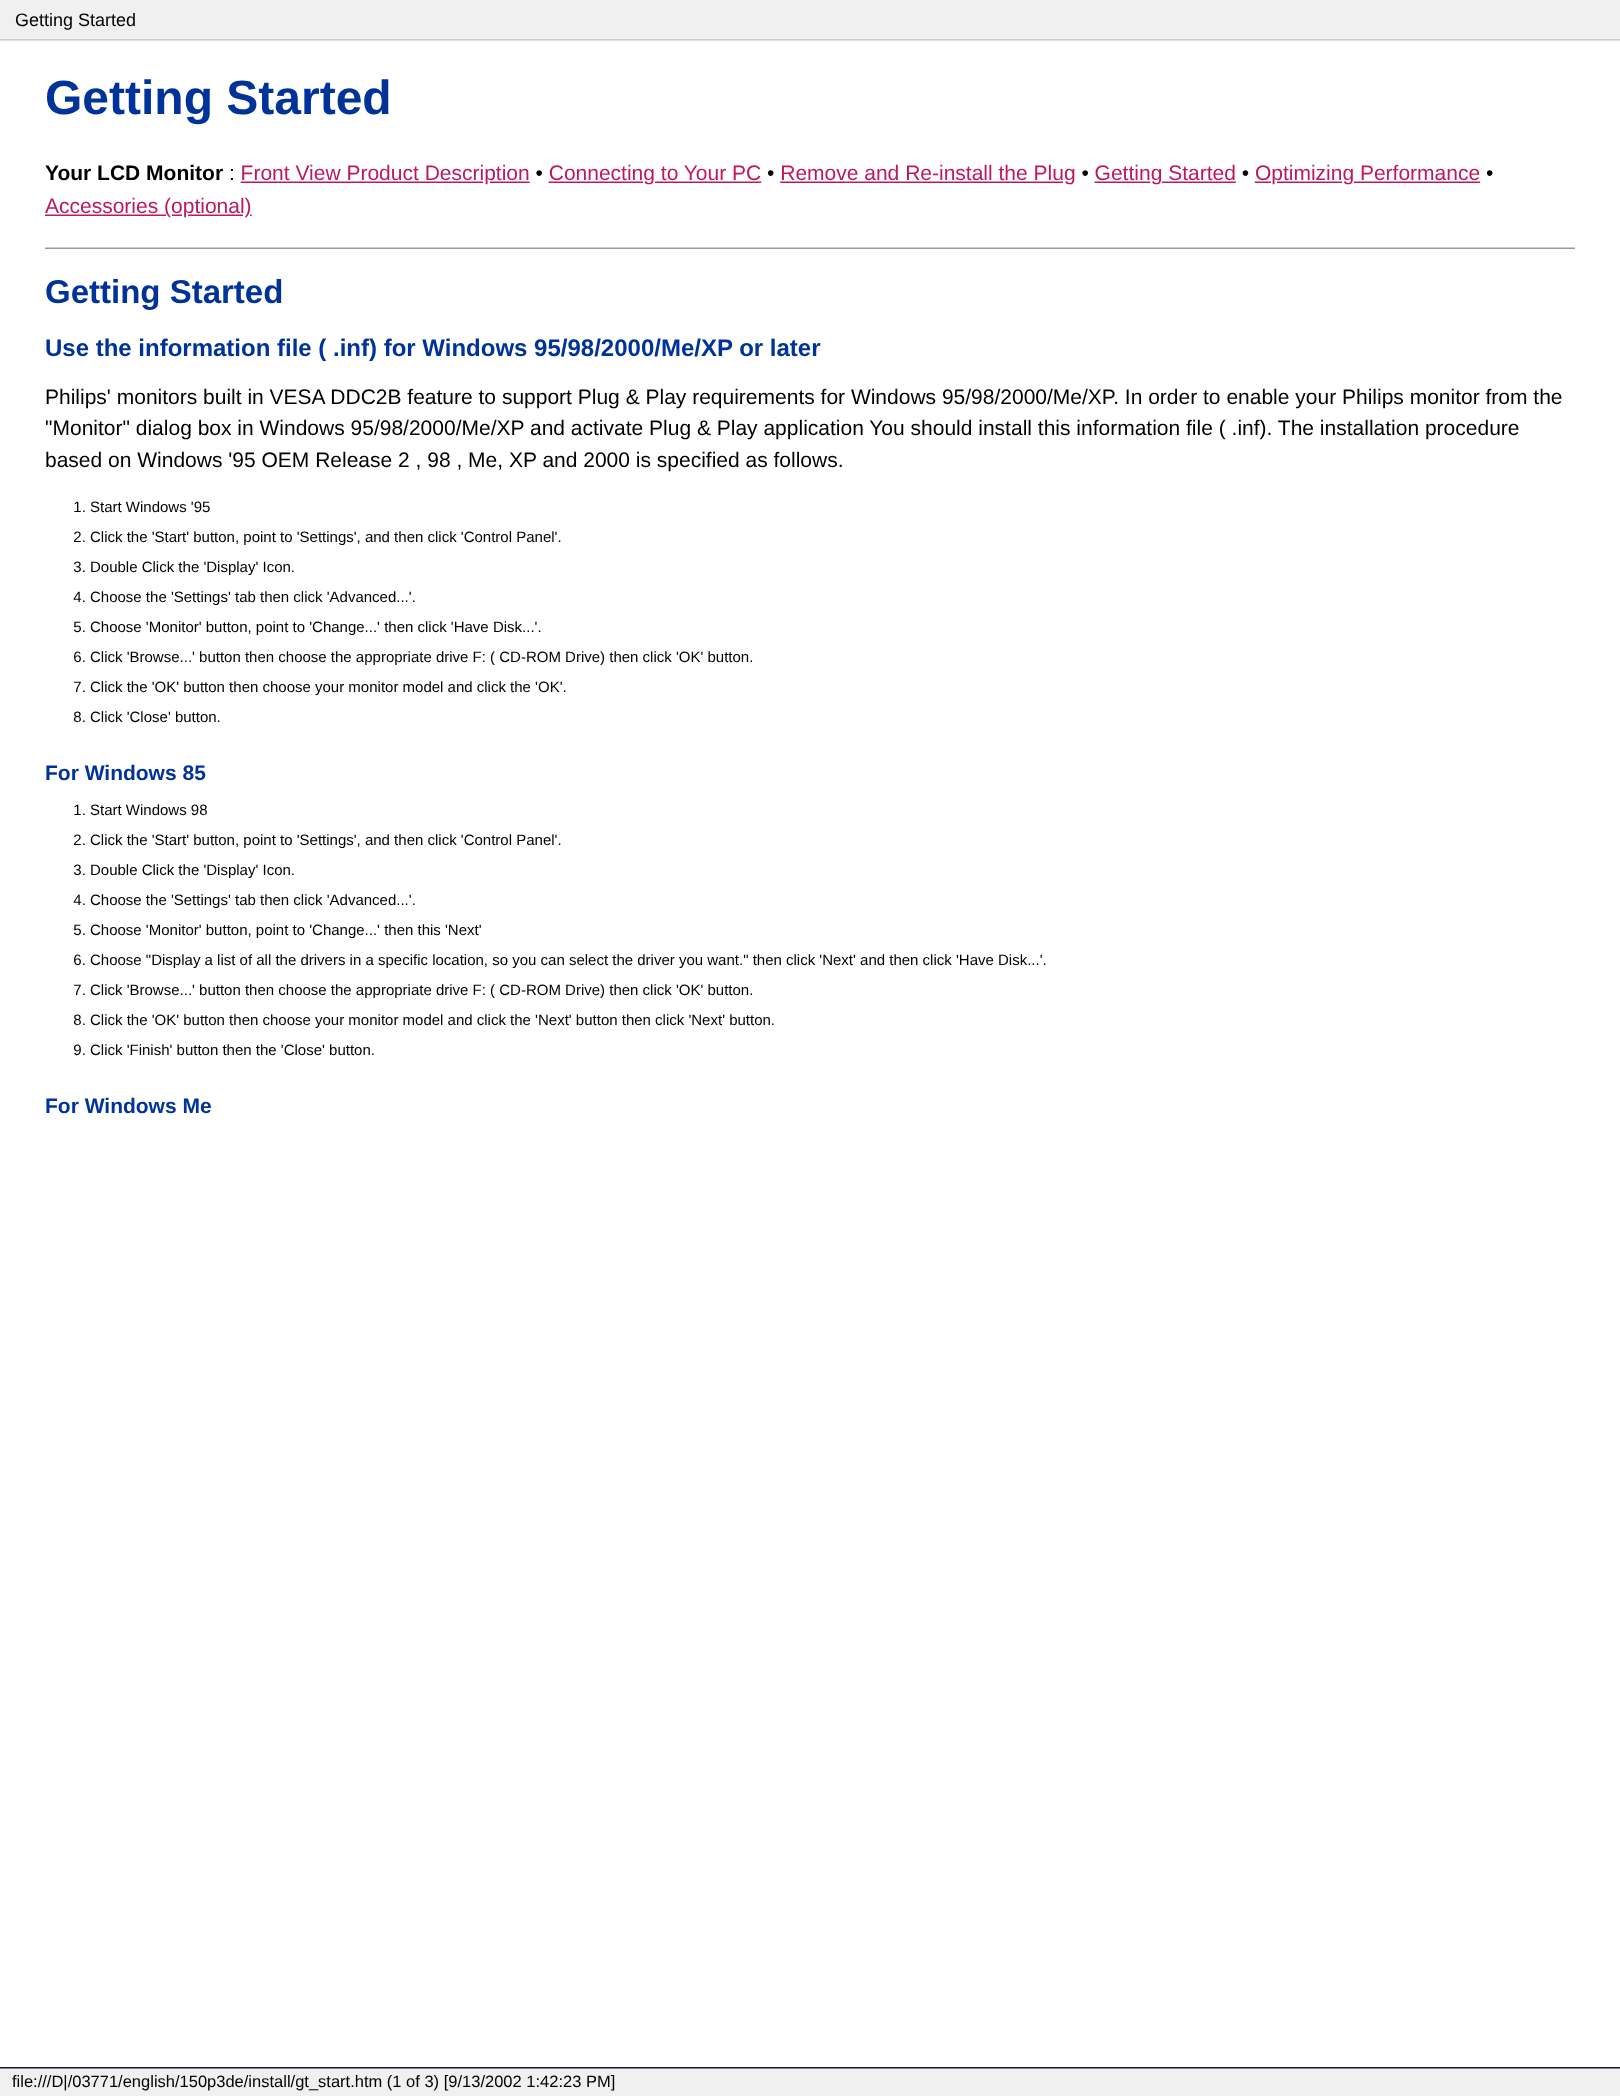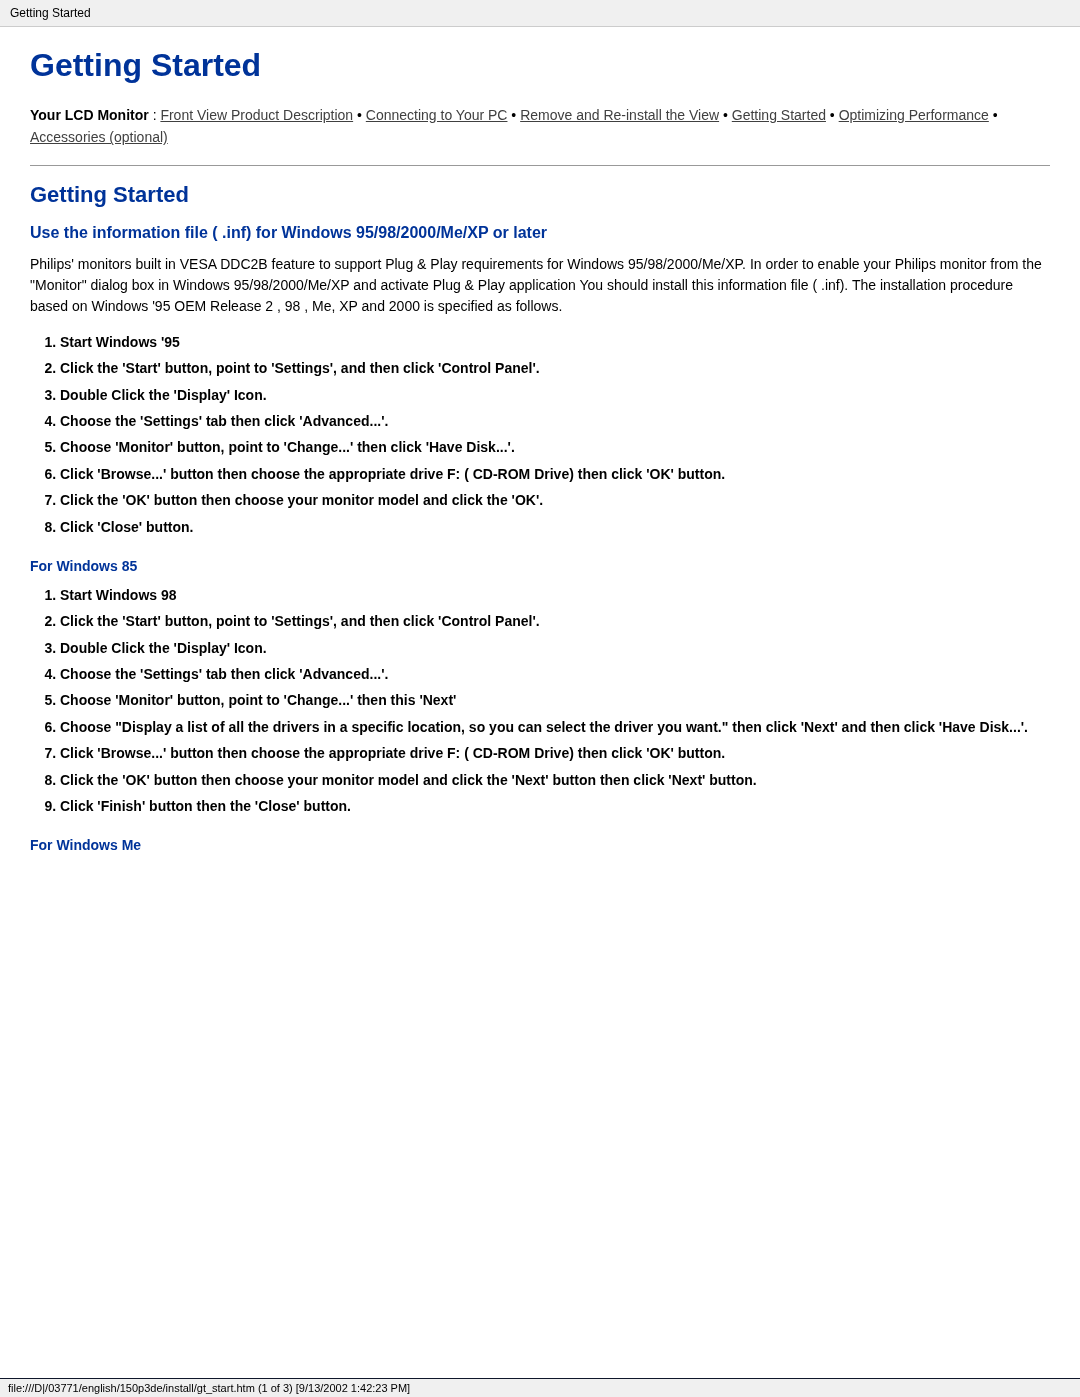--- a/index.html
+++ b/index.html
@@ -43,21 +43,21 @@
       line-height: 1.6;
       margin-bottom: 12px;
     }
 
     .nav-links strong {
       color: #000;
       font-weight: bold;
     }
 
     .nav-links a {
-      color: #404040;
+      color: #be185d;
       text-decoration: underline;
     }
 
     hr {
       border: none;
       border-top: 1px solid #999;
       margin: 16px 0;
     }
 
     .section-title {
@@ -88,25 +88,24 @@
       color: #000;
       margin-bottom: 14px;
     }
 
     ol {
       margin-left: 30px;
       margin-bottom: 14px;
     }
 
     ol li {
-      font-size: 14px;
+      font-size: 10px;
       line-height: 1.6;
       color: #000;
       margin-bottom: 4px;
-      font-weight: bold;
     }
 
     .status-bar {
       position: fixed;
       bottom: 0;
       left: 0;
       width: 100%;
       background: #f0f0f0;
       border-top: 1px solid #0f172a;
       padding: 3px 8px;
@@ -128,21 +127,21 @@
 
     <h1 class="page-title">Getting Started</h1>
 
     <div class="nav-links">
       <strong>Your LCD Monitor</strong>
       <span> : </span>
       <a href="#">Front View Product Description</a>
       <span> • </span>
       <a href="#">Connecting to Your PC</a>
       <span> • </span>
-      <a href="#">Remove and Re-install the View</a>
+      <a href="#">Remove and Re-install the Plug</a>
       <span> • </span>
       <a href="#">Getting Started</a>
       <span> • </span>
       <a href="#">Optimizing Performance</a>
       <span> • </span>
       <a href="#">Accessories (optional)</a>
     </div>
 
     <hr>
 

